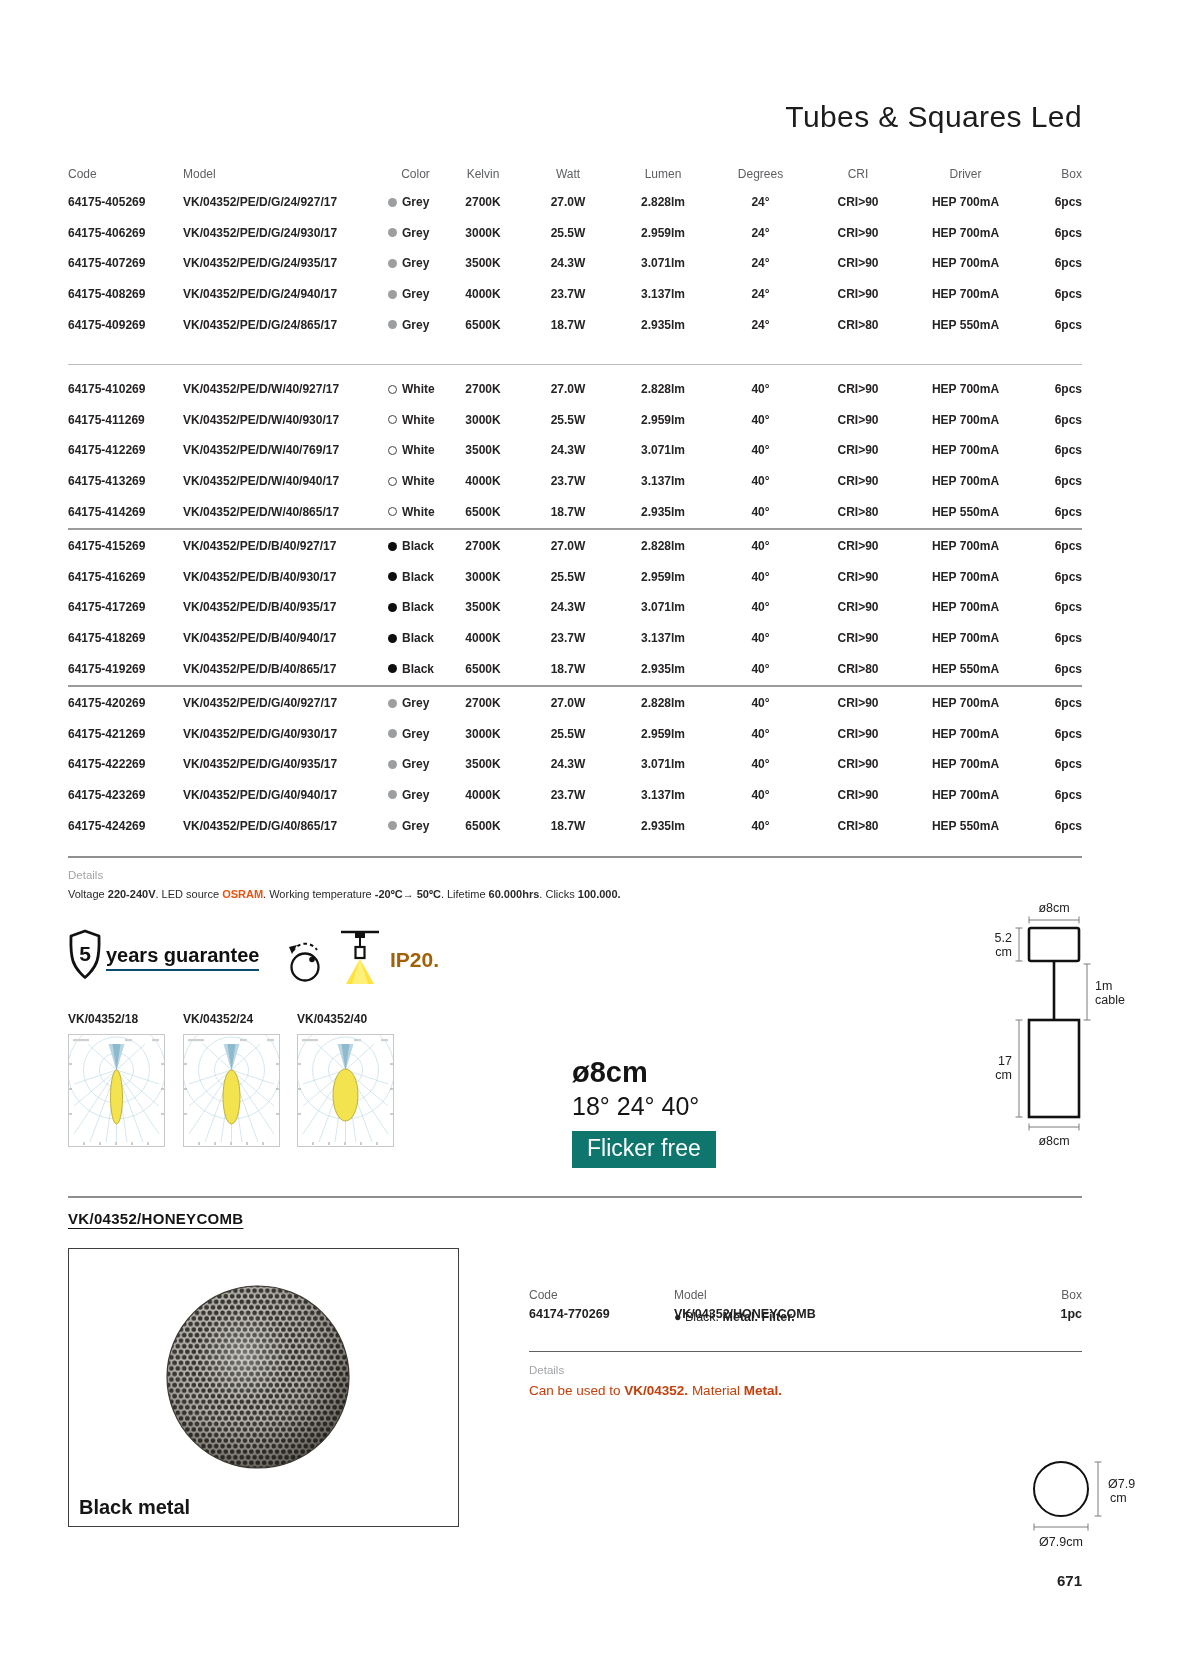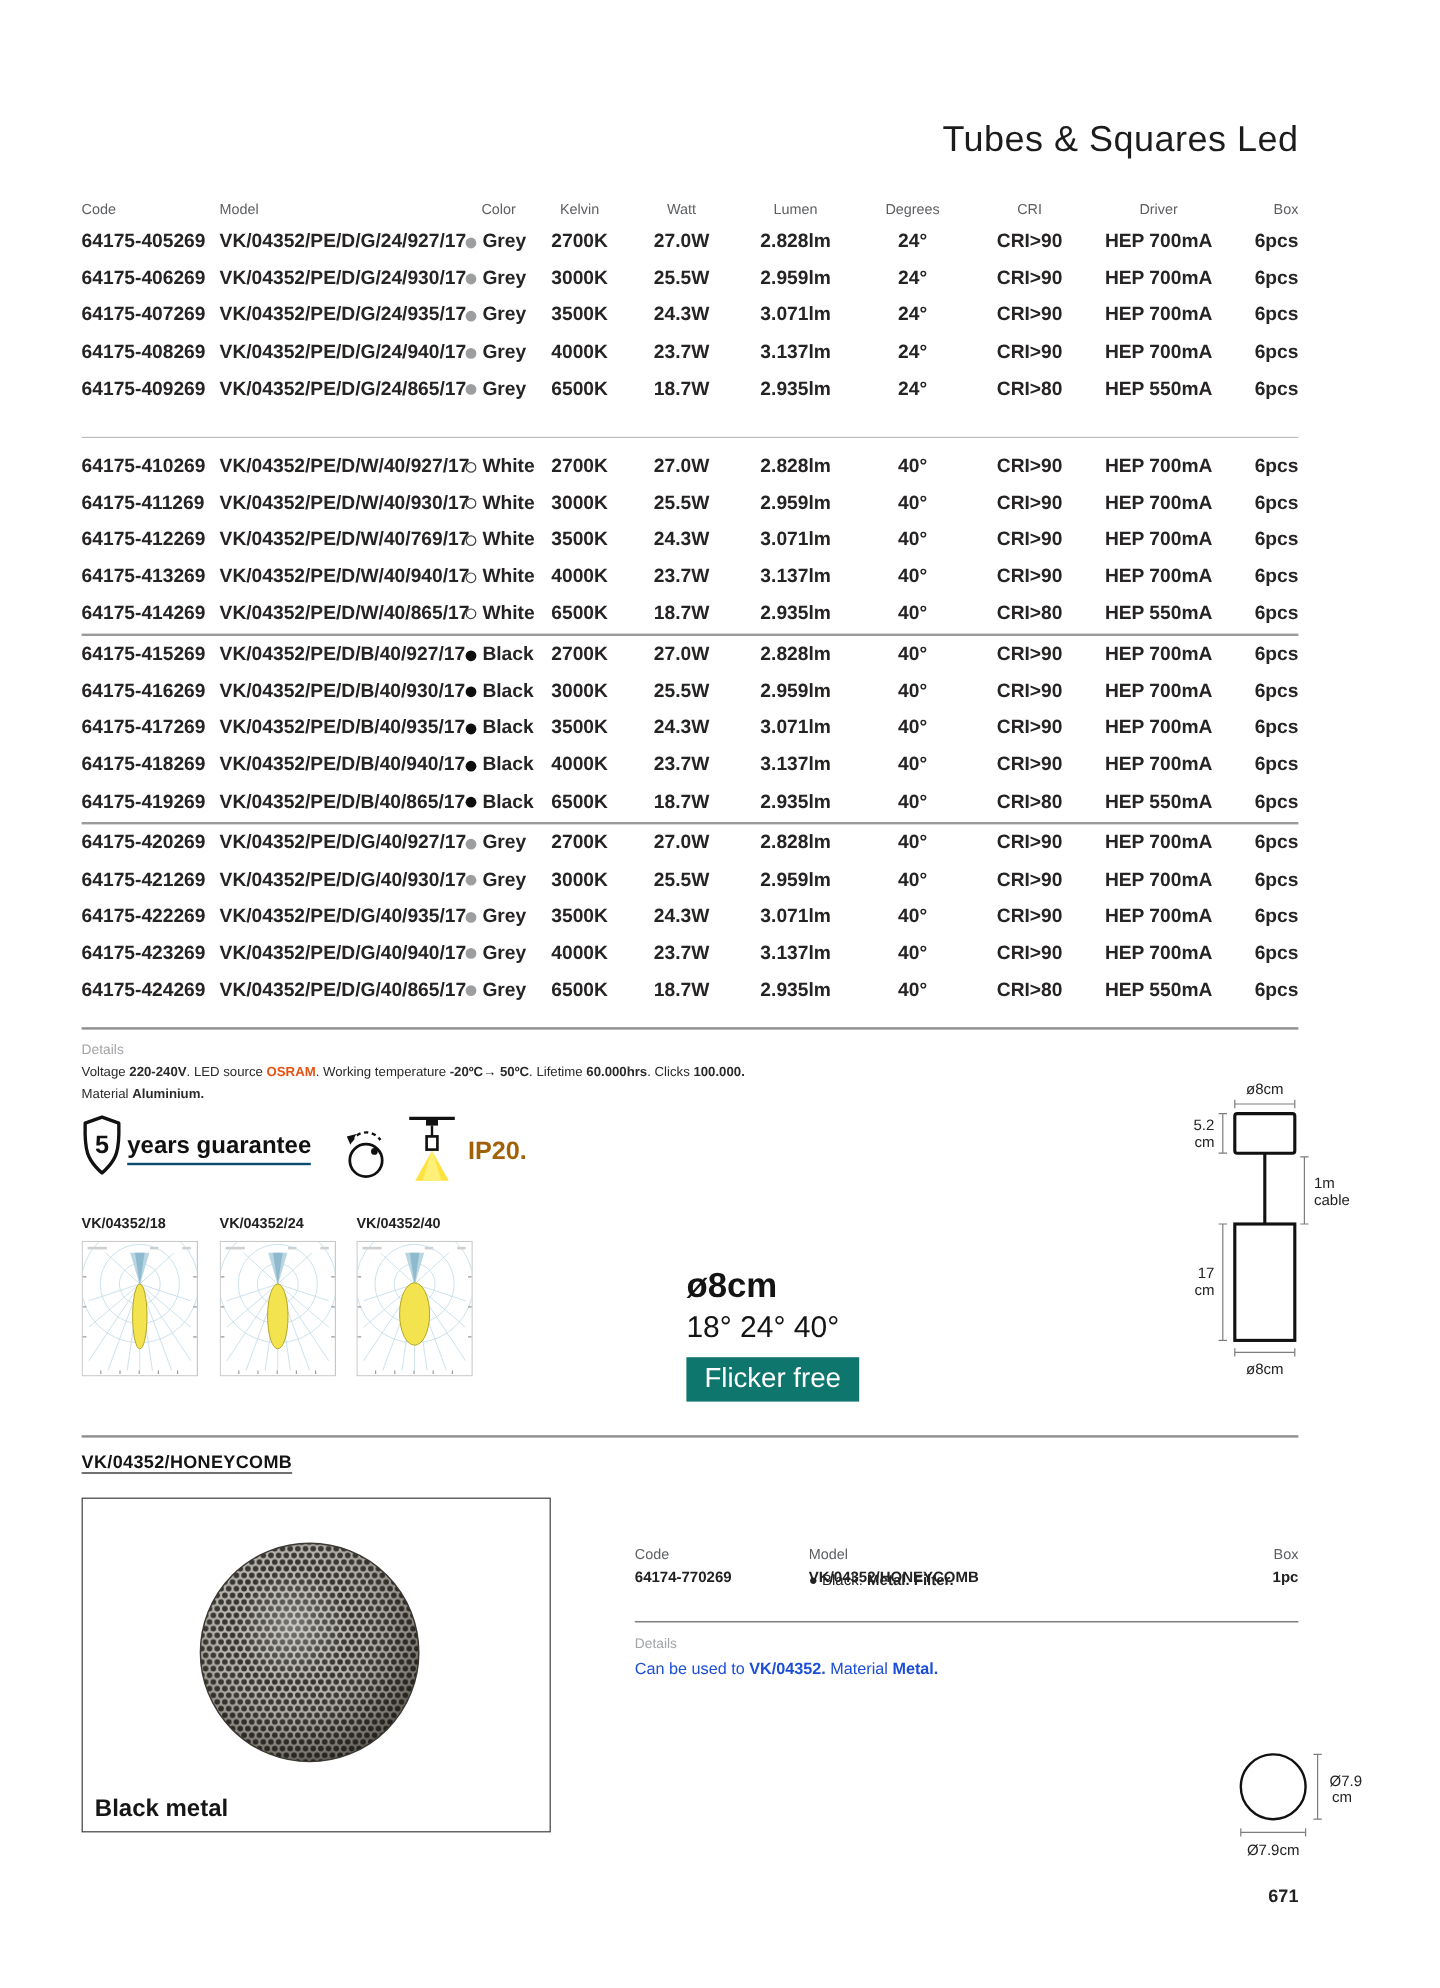--- a/index.html
+++ b/index.html
@@ -12,21 +12,21 @@
 
   
   .page-title{position:absolute;top:100px;right:118px;font-size:30px;font-weight:400;
     letter-spacing:.4px;color:#1c1c1c;}
 
   
   .ptable{position:absolute;left:68px;top:160px;width:1014px;}
   .t-head,.t-row{display:grid;grid-template-columns:115px 205px 55px 80px 90px 100px 95px 100px 115px 59px;
     align-items:center;}
   .t-head{height:27px;color:#5d5f62;font-size:12px;font-weight:400;}
-  .t-row{height:30.6px;font-size:16px;font-weight:700;color:#262323;}
+  .t-row{height:30.6px;font-size:12px;font-weight:700;color:#262323;}
   .c-left{text-align:left}.c-center{text-align:center}.c-right{text-align:right}
   .colorcell{display:flex;align-items:center;gap:5px;font-weight:700;}
   .dot{width:9px;height:9px;border-radius:50%;flex:0 0 auto;box-sizing:border-box;}
   .dot-grey{background:#9c9ea0;}
   .dot-white{background:#fff;border:1.3px solid #454545;}
   .dot-black{background:#0e0e0e;}
   .sep-wide{height:34px;position:relative;}
   .sep-wide::after{content:"";position:absolute;left:0;right:0;top:24px;border-top:1.5px solid #bcbcbc;}
   .sep-narrow{height:1px;border-top:2px solid #9b9b9b;margin:1px 0 0 0;}
 
@@ -62,21 +62,21 @@
   
   .hc-heading{position:absolute;left:68px;top:1210px;font-size:15px;font-weight:700;
     text-decoration:underline;text-underline-offset:4px;color:#141414;letter-spacing:.3px;}
   .hc-imgbox{position:absolute;left:68px;top:1248px;width:389px;height:277px;border:1.5px solid #3f3f3f;}
   .hc-caption{position:absolute;left:10px;bottom:7px;font-size:20px;font-weight:700;color:#161616;}
   .hc-info{position:absolute;left:529px;top:1288px;width:553px;font-size:12.5px;}
   .hc-info .lbl{position:absolute;color:#5d5f62;font-size:12px;}
   .hc-info .val{position:absolute;font-weight:700;color:#222;}
   .hc-rule{position:absolute;top:63px;left:0;width:553px;border-top:1.5px solid #606060;}
   .hc-details-label{position:absolute;top:76px;left:0;font-size:11.5px;color:#a2a4a7;}
-  .hc-details-line{position:absolute;top:95px;left:0;font-size:13.5px;color:#1d4ed8;text-align:center;}
+  .hc-details-line{position:absolute;top:95px;left:0;font-size:13.5px;color:#c2410c;text-align:center;}
 
   .page-number{position:absolute;right:118px;top:1572px;font-size:15px;font-weight:700;color:#222;}
 </style>
 </head>
 <body>
 
 <div class="page-title">Tubes &amp; Squares Led</div>
 
 <div class="ptable">
   <div class="t-head">
@@ -396,21 +396,20 @@
     <div class="c-right">6pcs</div>
   </div>
     </div>
 </div>
 
 <div class="divider" style="top:856px;"></div>
 
 <div class="details-block">
   <div class="details-label">Details</div>
   <div class="details-line"><span>Voltage </span><span style="font-weight: 700;">220-240V</span><span>. LED source </span><span style="font-weight: 700; color: rgb(232, 82, 18);">OSRAM</span><span>. Working temperature </span><span style="font-weight: 700;">-20ºC→ 50ºC</span><span>. Lifetime </span><span style="font-weight: 700;">60.000hrs</span><span>. Clicks </span><span style="font-weight: 700;">100.000.</span></div>
-  <div class="details-line"><span>Material </span><span style="font-weight: 700;">Aluminium.</span></div>
 </div>
 
 <svg class="abs" style="left:66px;top:928px;" width="38" height="54" viewBox="0 0 38 54">
   <path d="M19,3 L33,8 C33,10 33.8,24 31,33 C28.2,42 19,49.5 19,49.5 C19,49.5 9.8,42 7,33 C4.2,24 5,10 5,8 Z" fill="none" stroke="#111" stroke-width="2.8" stroke-linejoin="round"></path>
   <text x="19" y="33" text-anchor="middle" font-size="21" font-weight="700" fill="#111">5</text>
 </svg>
 <div class="guarantee-text">years guarantee</div>
 
 <svg class="abs" style="left:286px;top:936px;" width="38" height="48" viewBox="0 0 38 48">
   <path d="M7,15 A14,14 0 0 1 31,14" fill="none" stroke="#111" stroke-width="2" stroke-dasharray="3.5 3"></path>

